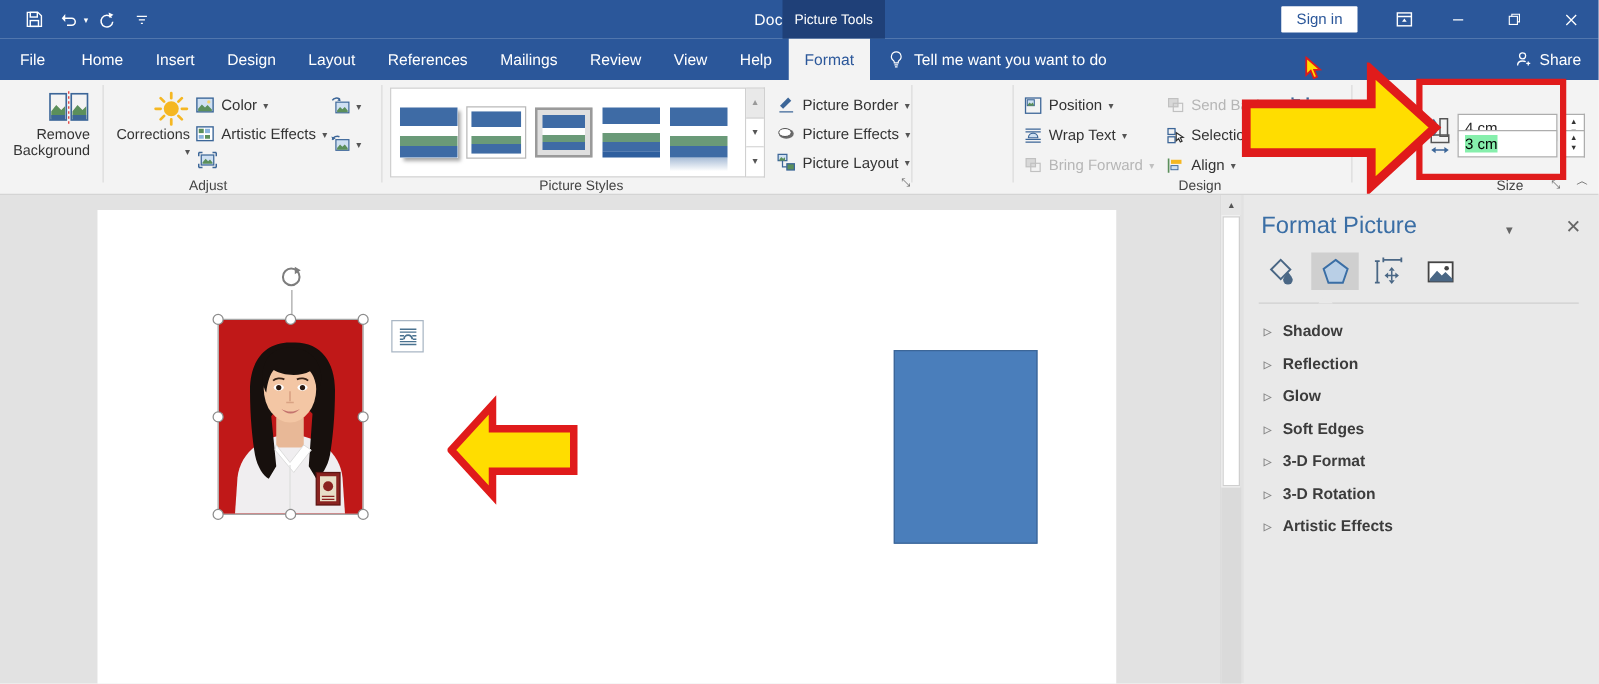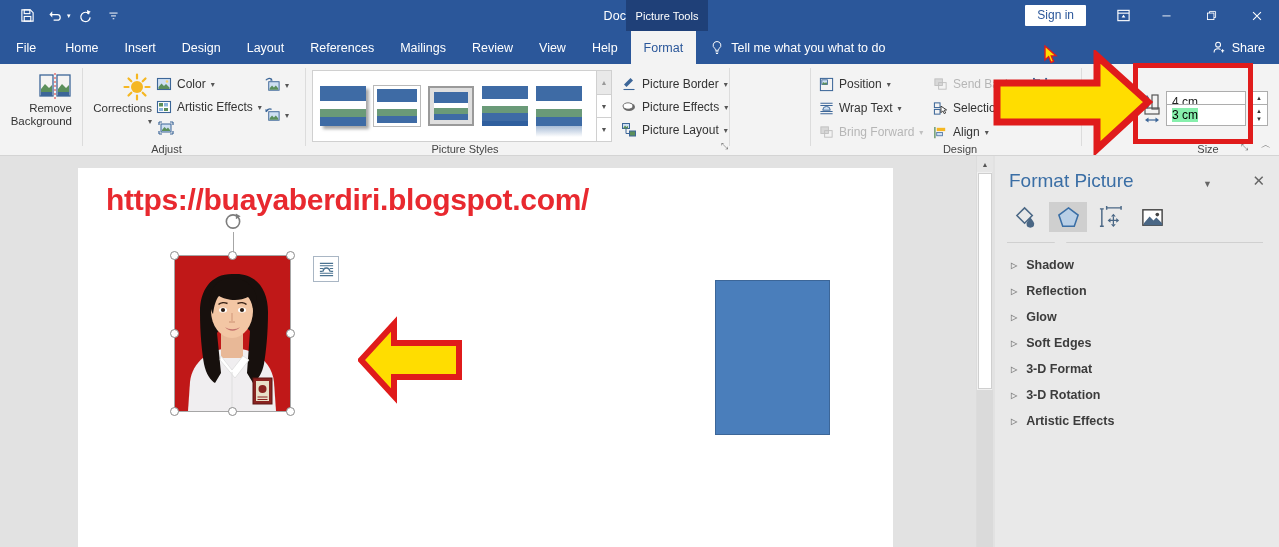--- a/index.html
+++ b/index.html
@@ -305,21 +305,21 @@
   <div class="tab">Mailings</div>
   <div class="tab">Review</div>
   <div class="tab">View</div>
   <div class="tab">Help</div>
   <div class="tab active">Format</div>
   <div class="tellme">
     <svg width="14" height="16" viewBox="0 0 16 18">
         <path fill="none" stroke="#fff" stroke-width="1.1" d="M8 1.6a4.3 4.3 0 0 0-2.6 7.8c.5.4.8 1 .8 1.6v.6h3.6v-.6c0-.6.3-1.2.8-1.6A4.3 4.3 0 0 0 8 1.6z"></path>
         <path fill="none" stroke="#fff" stroke-width="1.1" d="M6.3 13.4h3.4M6.8 15.3h2.4"></path>
       </svg>
-    <span>Tell me what you what to do</span>
+    <span>Tell me want you want to do</span>
   </div>
   <div class="share">
     <svg width="15" height="15" viewBox="0 0 16 16">
         <circle cx="6.5" cy="5" r="2.6" fill="none" stroke="#fff" stroke-width="1.1"></circle>
         <path fill="none" stroke="#fff" stroke-width="1.1" d="M2.2 13.2c0-2.4 1.9-3.8 4.3-3.8 1 0 1.9.2 2.6.7"></path>
         <path stroke="#fff" stroke-width="1.1" d="M11.3 9.8v3.4M9.6 11.5h3.4"></path>
       </svg>
     <span>Share</span>
   </div>
 </div>
@@ -592,21 +592,20 @@
     <div class="dialog-launcher" style="left:107px; bottom:3px;">⤡</div>
     <div class="rgroup-label" style="width:120px; left:0;">Size</div>
   </div>
 
   <div style="position:absolute; right:8px; bottom:3px; font-size:10px; color:#555;">︿</div>
 </div>
 
 <div class="docarea">
 
   <div class="page">
-    <div class="heading">https://buayaberdiri.blogspot.com/</div>
 
     <div class="pic-wrap">
       <div class="photo">
         <svg width="115" height="155" viewBox="0 0 115 155">
           <rect width="115" height="155" fill="#c01818"></rect>
 
           <path fill="#f0eef0" d="M57 92c-22 0-40 14-42 34l-2 29h88l-2-29c-2-20-20-34-42-34z"></path>
 
           <path fill="#17100d" d="M57 18c-21 0-32 16-32 38 0 22 2 40 4 52 2 10 7 17 11 19l6-10-4-40 15-20 18 18-3 42 6 10c4-2 9-9 11-19 2-12 4-30 4-52 0-22-11-38-32-38z"></path>
 

